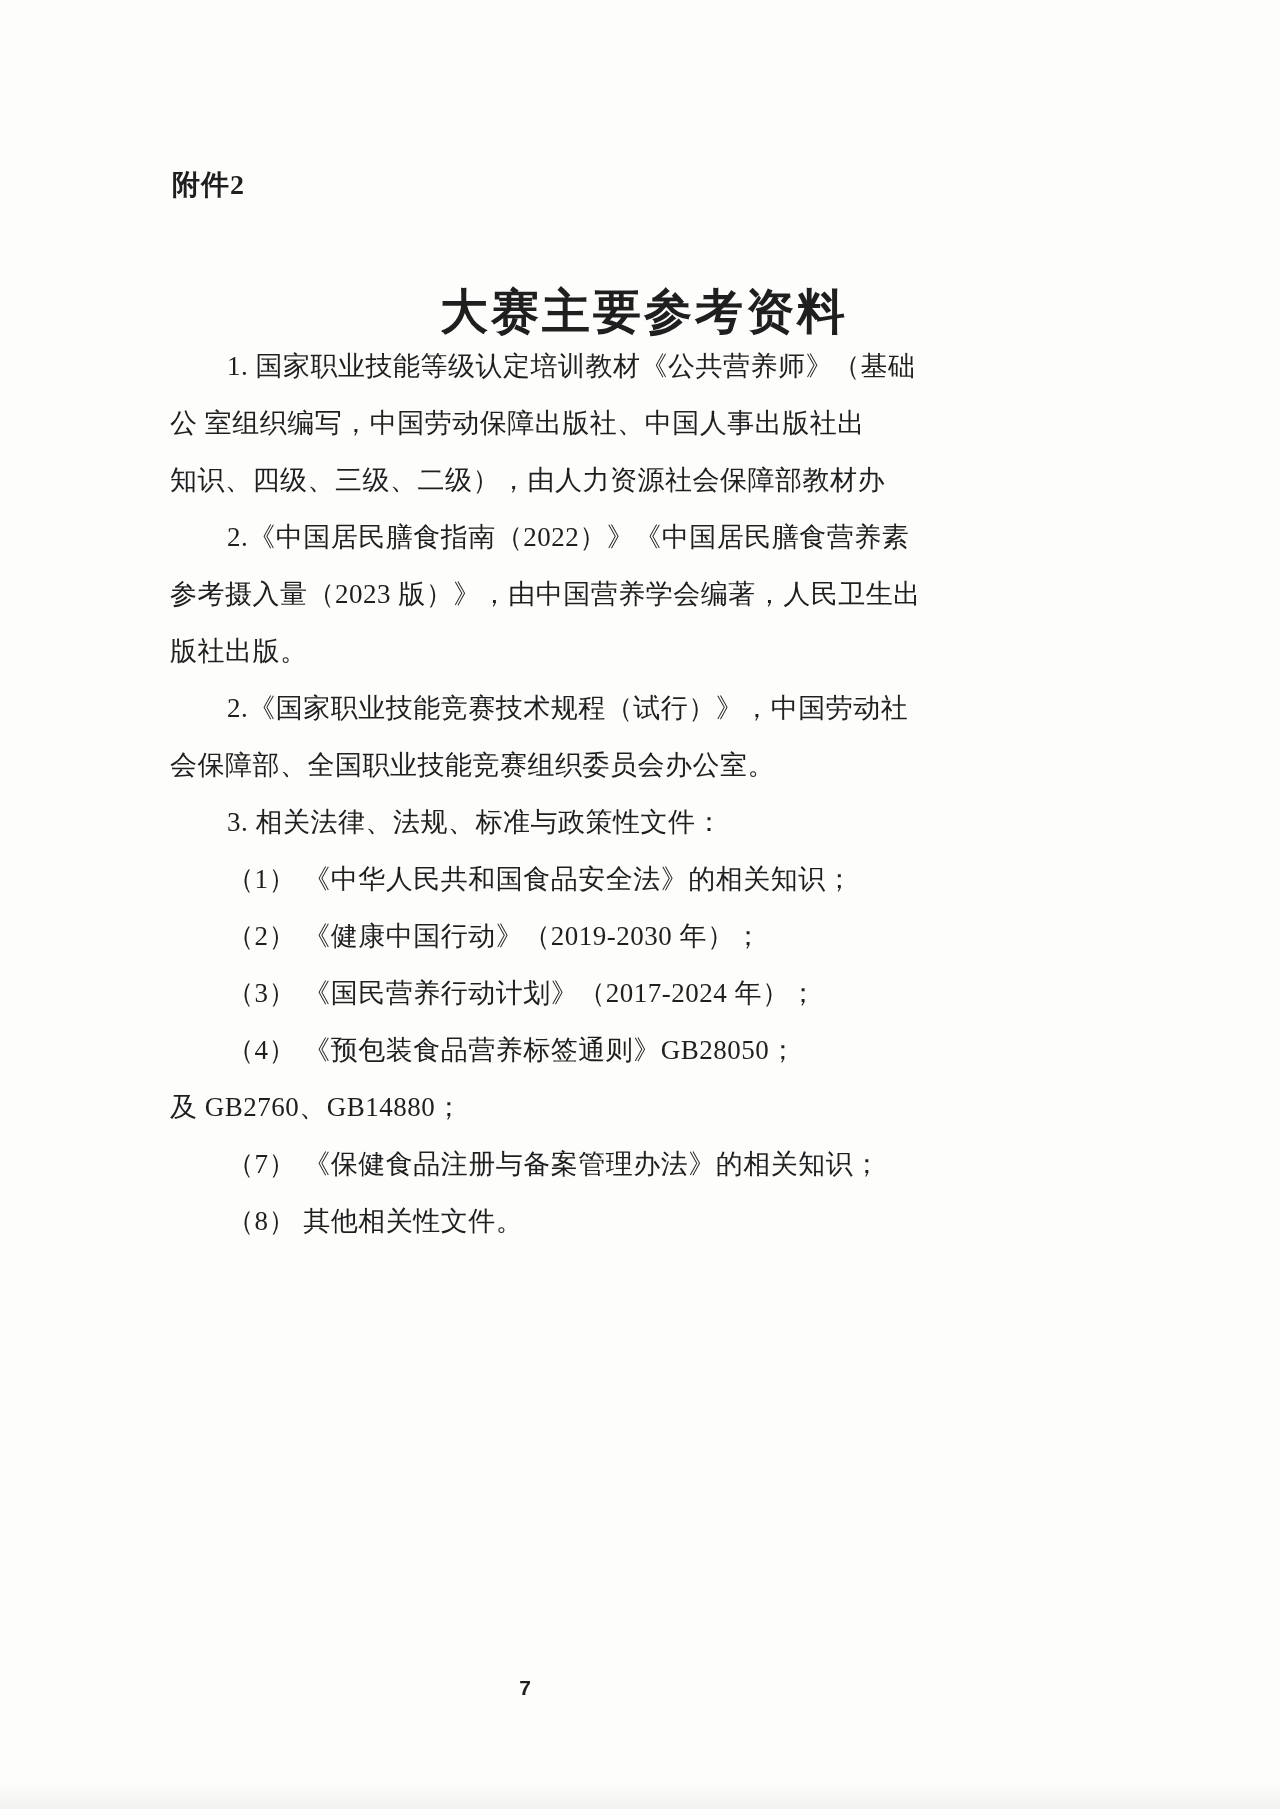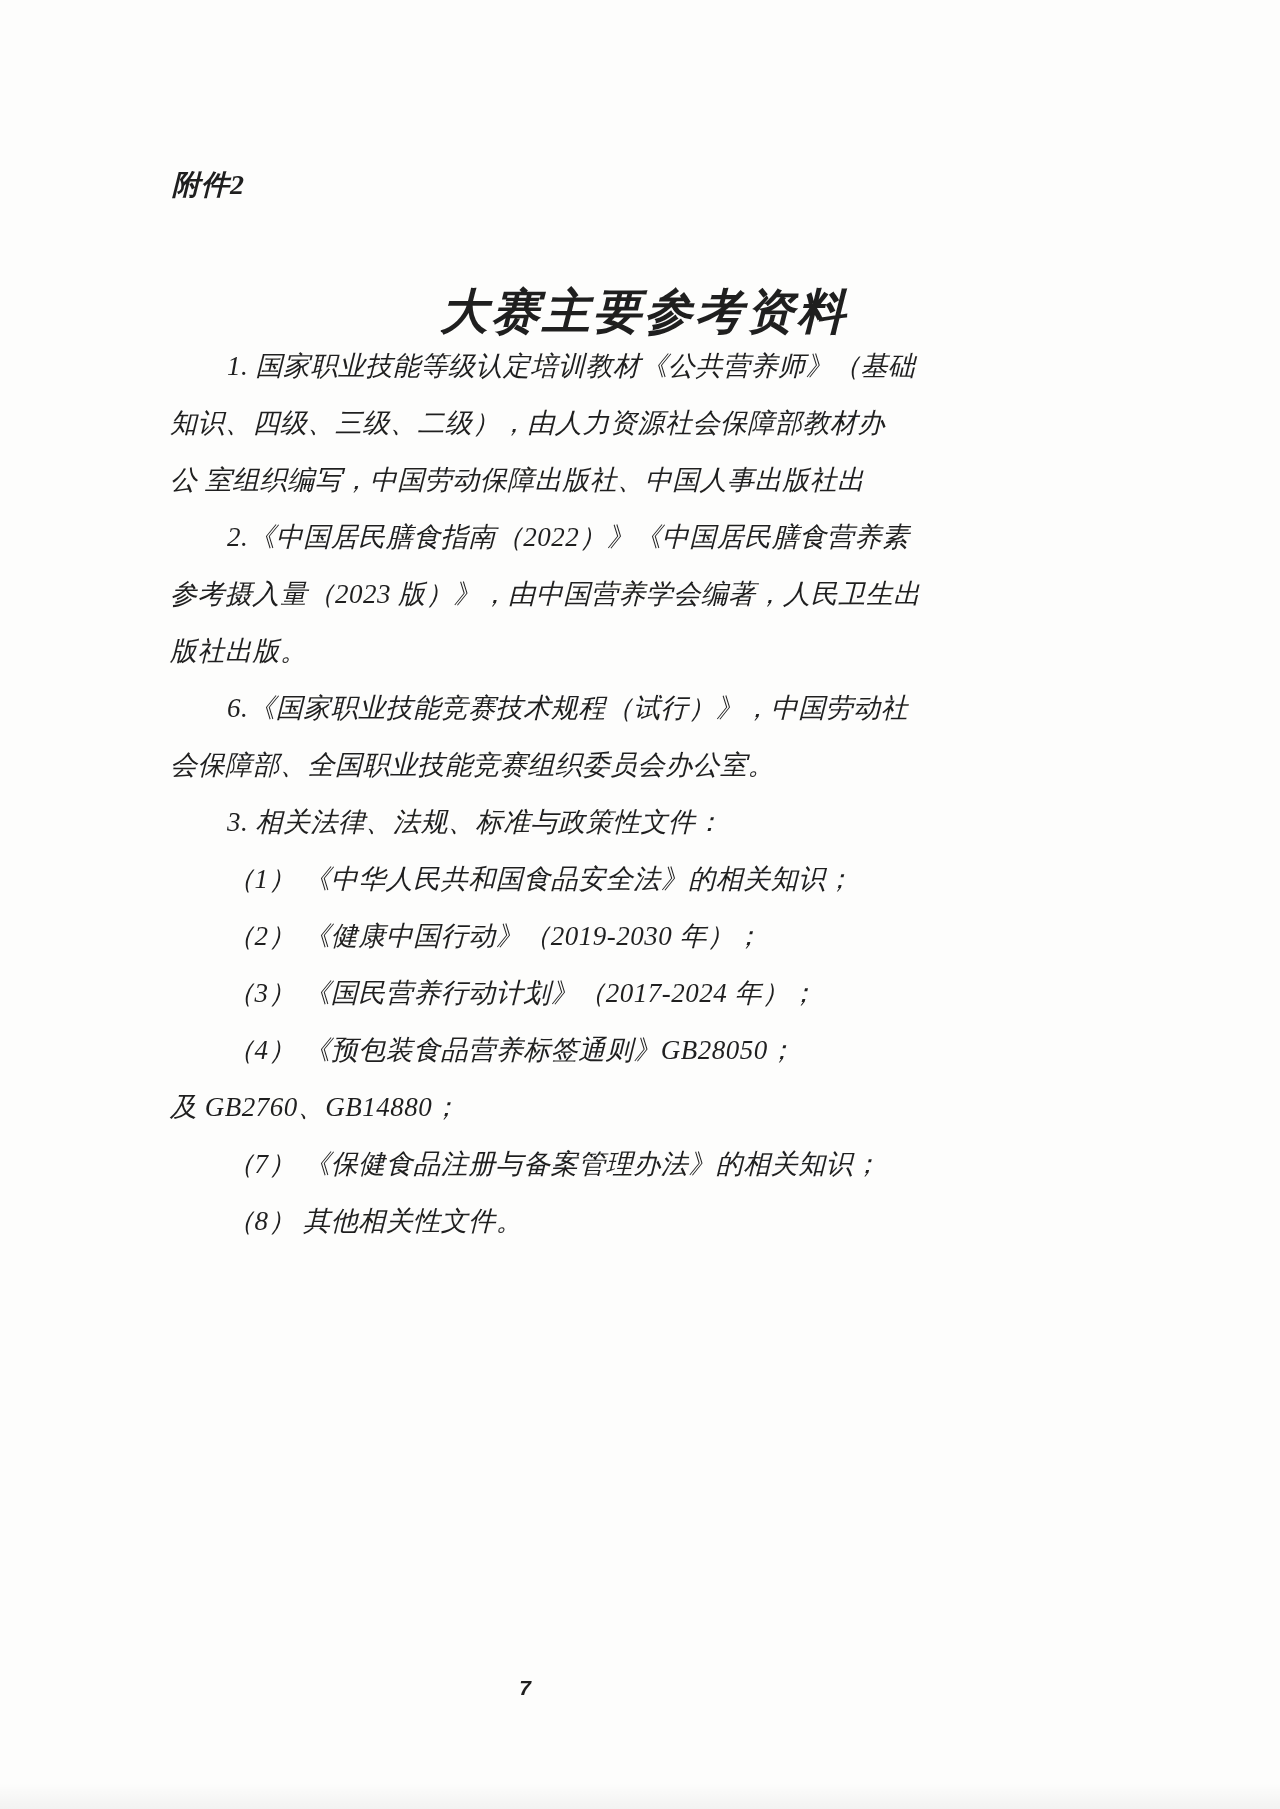--- a/index.html
+++ b/index.html
@@ -9,21 +9,20 @@
   }
   .page {
     position: relative;
     width: 1280px;
     height: 1809px;
     margin: 0 auto;
     background: #fdfdfc;
     overflow: hidden;
     font-family: "Liberation Serif", "DejaVu Serif", serif;
     color: #1f1f1f;
-    font-style: italic;
   }
   
   .scan-edge {
     position: absolute;
     left: 0;
     bottom: 0;
     width: 100%;
     height: 26px;
     background: linear-gradient(to bottom, rgba(0,0,0,0), rgba(0,0,0,0.045));
   }
@@ -77,26 +76,26 @@
 </head>
 <body>
 
 <div class="page">
   <div class="attachment-label">附件2</div>
 
   <div class="doc-title">大赛主要参考资料</div>
 
   <div class="doc-lines">
       <div class="line indent">1. 国家职业技能等级认定培训教材《公共营养师》（基础</div>
+      <div class="line">公 室组织编写，中国劳动保障出版社、中国人事出版社出</div>
       <div class="line">知识、四级、三级、二级），由人力资源社会保障部教材办</div>
-      <div class="line">公 室组织编写，中国劳动保障出版社、中国人事出版社出</div>
       <div class="line indent">2.《中国居民膳食指南（2022）》《中国居民膳食营养素</div>
       <div class="line">参考摄入量（2023 版）》，由中国营养学会编著，人民卫生出</div>
       <div class="line">版社出版。</div>
-      <div class="line indent">6.《国家职业技能竞赛技术规程（试行）》，中国劳动社</div>
+      <div class="line indent">2.《国家职业技能竞赛技术规程（试行）》，中国劳动社</div>
       <div class="line">会保障部、全国职业技能竞赛组织委员会办公室。</div>
       <div class="line indent">3. 相关法律、法规、标准与政策性文件：</div>
       <div class="line indent">（1） 《中华人民共和国食品安全法》的相关知识；</div>
       <div class="line indent">（2） 《健康中国行动》（2019-2030 年）；</div>
       <div class="line indent">（3） 《国民营养行动计划》（2017-2024 年）；</div>
       <div class="line indent">（4） 《预包装食品营养标签通则》GB28050；</div>
       <div class="line">及 GB2760、GB14880；</div>
       <div class="line indent">（7） 《保健食品注册与备案管理办法》的相关知识；</div>
       <div class="line indent">（8） 其他相关性文件。</div>
     </div>

